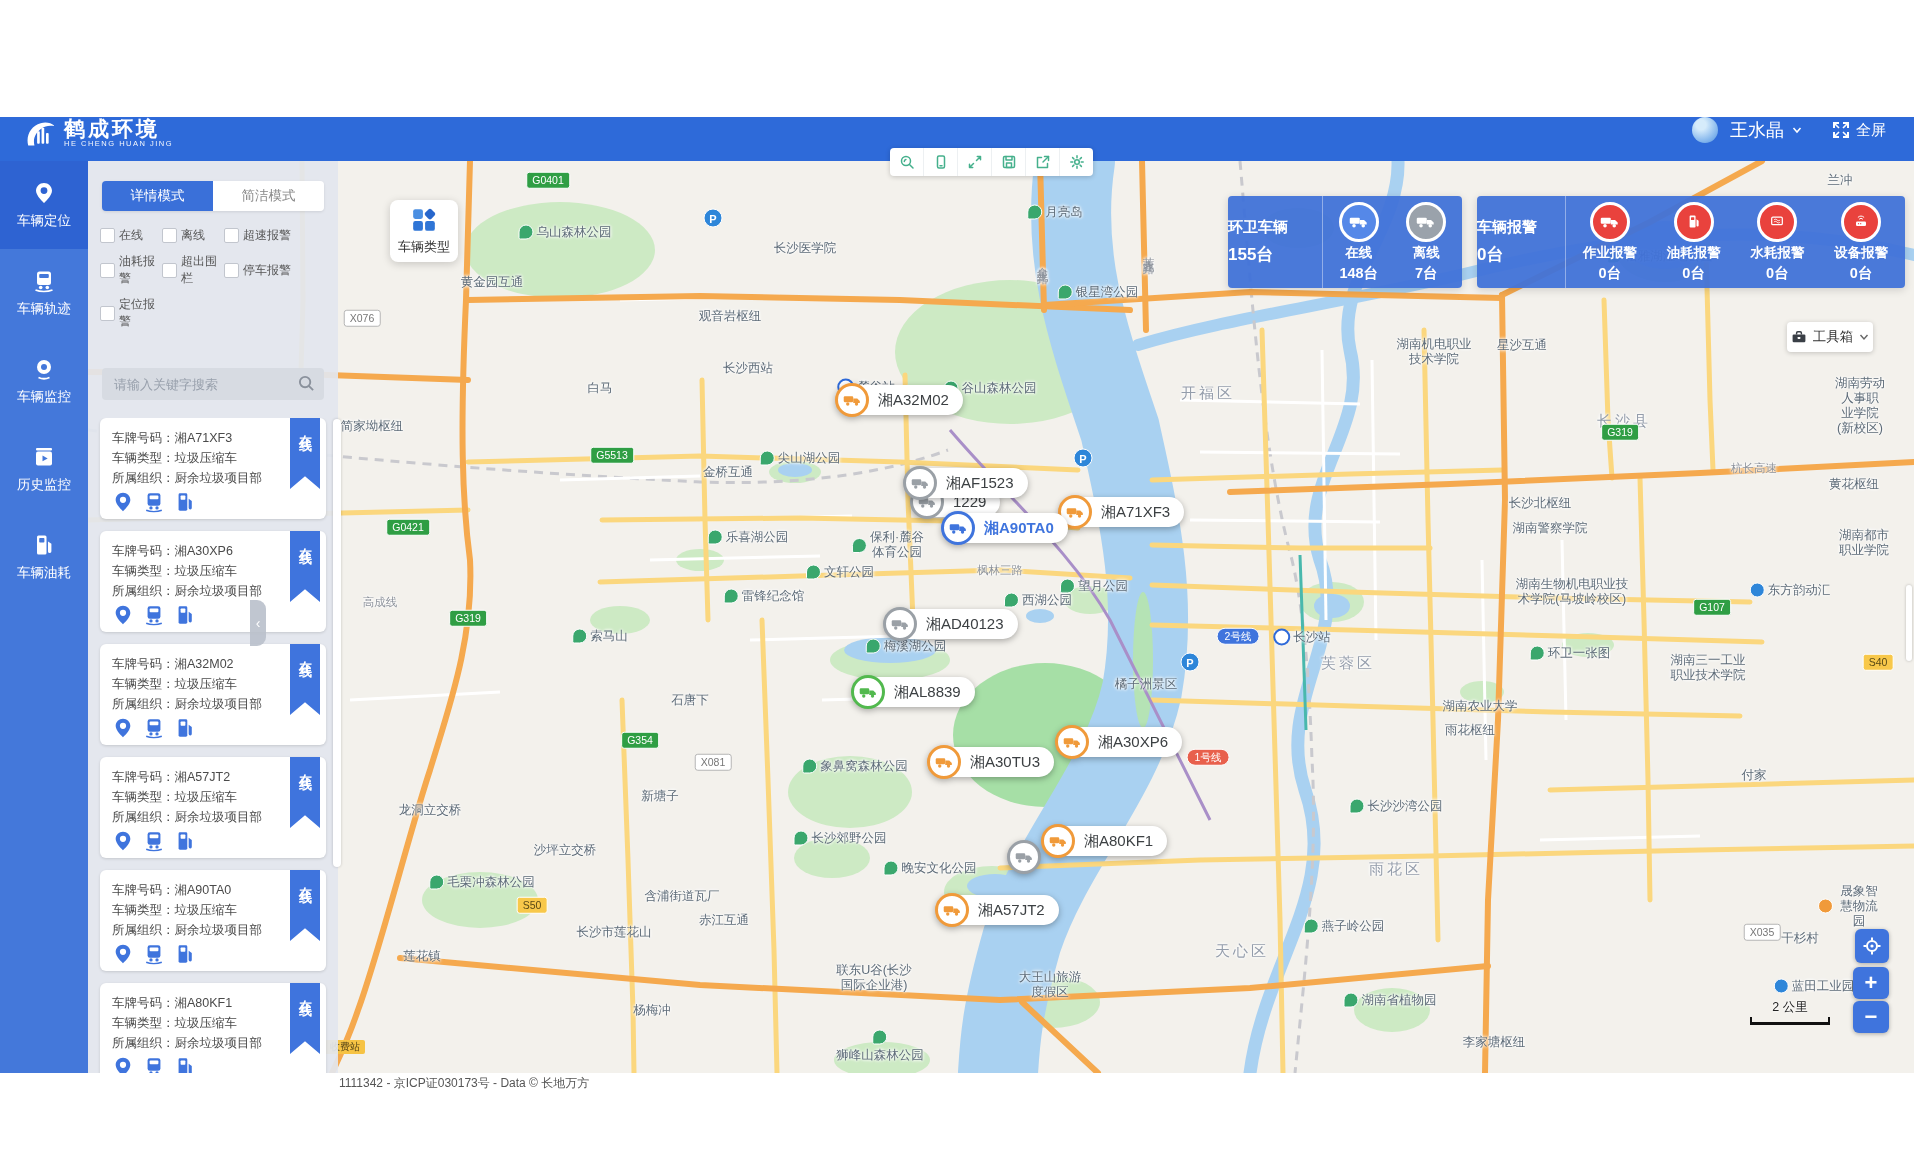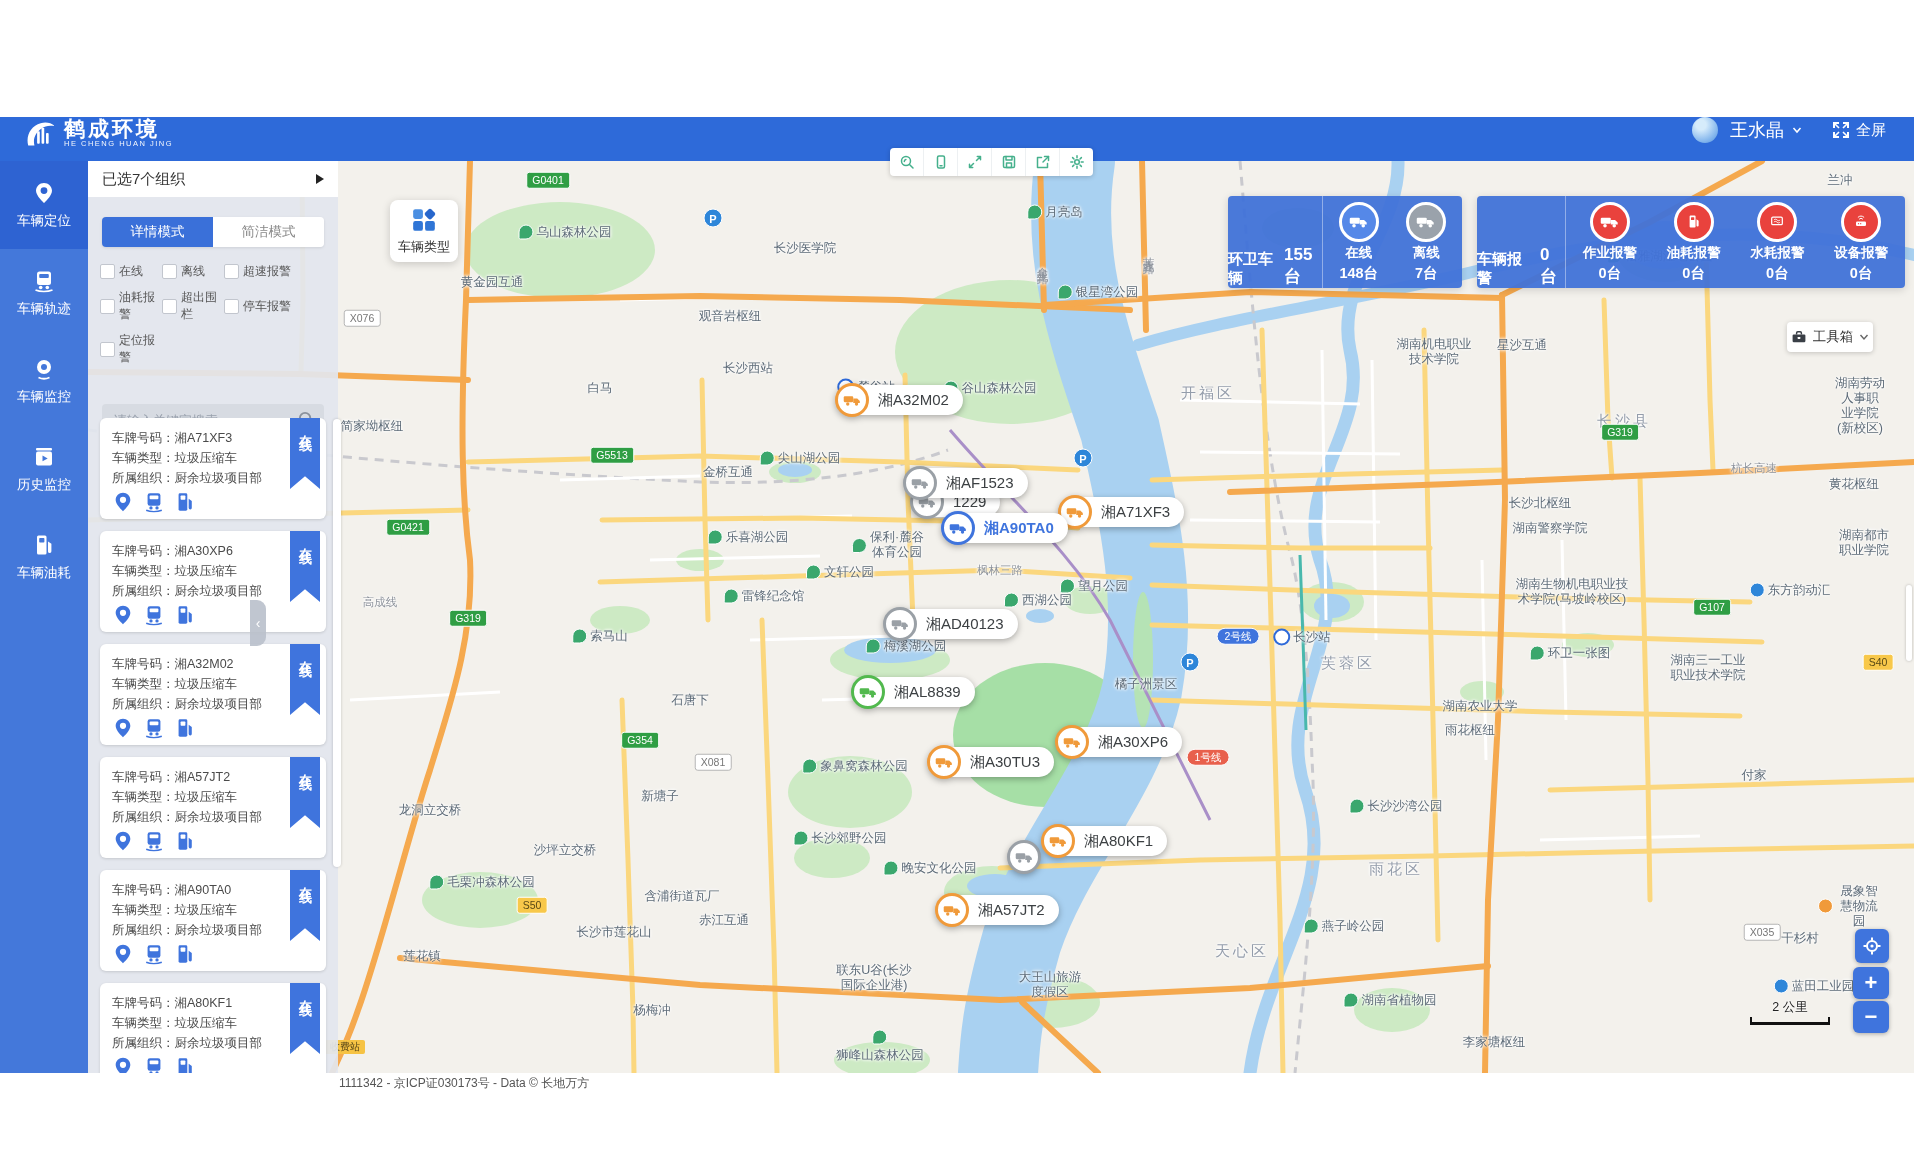--- a/index.html
+++ b/index.html
@@ -57,21 +57,21 @@
 
 .vtype{position:absolute;left:302px;top:39px;width:68px;height:62px;background:#fff;border-radius:8px;box-shadow:0 2px 8px rgba(0,0,0,.18);display:flex;flex-direction:column;align-items:center;justify-content:center;gap:5px;font-size:13px;color:#333;cursor:pointer;z-index:6;}
 .toolbar{position:absolute;left:802px;top:-13px;height:28px;background:#fff;border-radius:4px;box-shadow:0 1px 5px rgba(0,0,0,.2);display:flex;z-index:6;}
 .tbtn{width:33px;height:28px;display:flex;align-items:center;justify-content:center;border-right:1px solid #edf0f2;cursor:pointer;}
 .tbtn:last-child{border-right:none;}
 .tbtn svg{width:16px;height:16px;stroke:#45b08c;fill:none;stroke-width:1.5;stroke-linecap:round;stroke-linejoin:round;}
 
 .stat{position:absolute;top:35px;height:92px;background:rgba(64,114,216,.95);border-radius:4px;color:#fff;display:flex;z-index:6;box-shadow:0 2px 8px rgba(0,0,0,.15);}
 .statA{left:1140px;width:234px;}
 .statB{left:1389px;width:428px;}
-.stat-main{display:flex;flex-direction:row;align-items:flex-end;justify-content:center;gap:6px;border-right:1px solid rgba(255,255,255,.4);}
+.stat-main{display:flex;flex-direction:column;align-items:flex-start;justify-content:center;gap:6px;border-right:1px solid rgba(255,255,255,.4);}
 .statA .stat-main{width:94px;}
 .statB .stat-main{width:88px;}
 .stat-title{font-size:15px;font-weight:bold;}
 .stat-value{font-size:17px;font-weight:bold;}
 .stat-cols{flex:1;display:flex;align-items:center;justify-content:space-around;padding:6px 2px;}
 .scol{display:flex;flex-direction:column;align-items:center;gap:2px;}
 .scirc{width:34px;height:34px;border-radius:50%;border:3px solid #fff;display:flex;align-items:center;justify-content:center;}
 .scirc svg{width:20px;height:15px;}
 .scol .slab{font-size:13.5px;font-weight:bold;}
 .scol .sval{font-size:14.5px;font-weight:bold;}
@@ -820,24 +820,20 @@
       <div class="scale">
         <div class="scale-t">2 公里</div>
         <div class="scale-b"></div>
       </div>
       <div class="mapsb"></div>
 
       <div class="copyr">1111342 - 京ICP证030173号 - Data © 长地万方</div>
     </div>
 
     <div class="panel">
-      <div class="orghdr">
-        <span>已选7个组织</span>
-        <span class="orgarrow"></span>
-      </div>
       <div class="tabs">
 
       <div class="tab active">详情模式</div>
             <div class="tab">简洁模式</div>
           </div>
       <div class="filters">
 
           <label class="cb">
               <span class="cbbox"></span>
               <span>在线</span>

